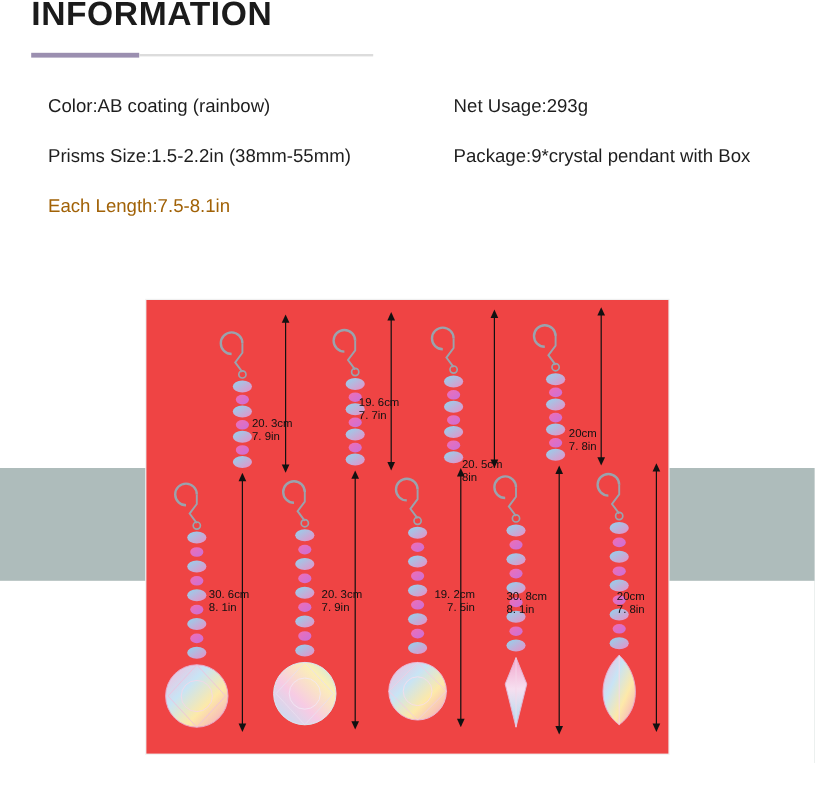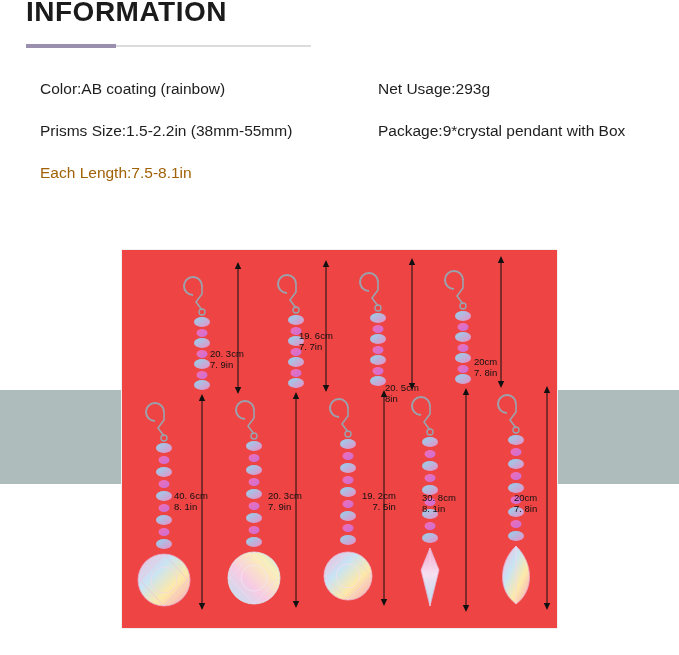--- a/index.html
+++ b/index.html
@@ -379,21 +379,21 @@
       <span>20. 5cm</span><br>
       <span>8in</span>
     </div>
     <div class="measure" style="left:352px; top:106px;">
       <span>20cm</span><br>
       <span>7. 8in</span>
     </div>
 
     
     <div class="measure" style="left:52px; top:240px;">
-      <span>40. 6cm</span><br>
+      <span>30. 6cm</span><br>
       <span>8. 1in</span>
     </div>
     <div class="measure" style="left:146px; top:240px;">
       <span>20. 3cm</span><br>
       <span>7. 9in</span>
     </div>
     <div class="measure" style="left:240px; top:240px;text-align:right;">
       <span>19. 2cm</span><br>
       <span>7. 5in</span>
     </div>

